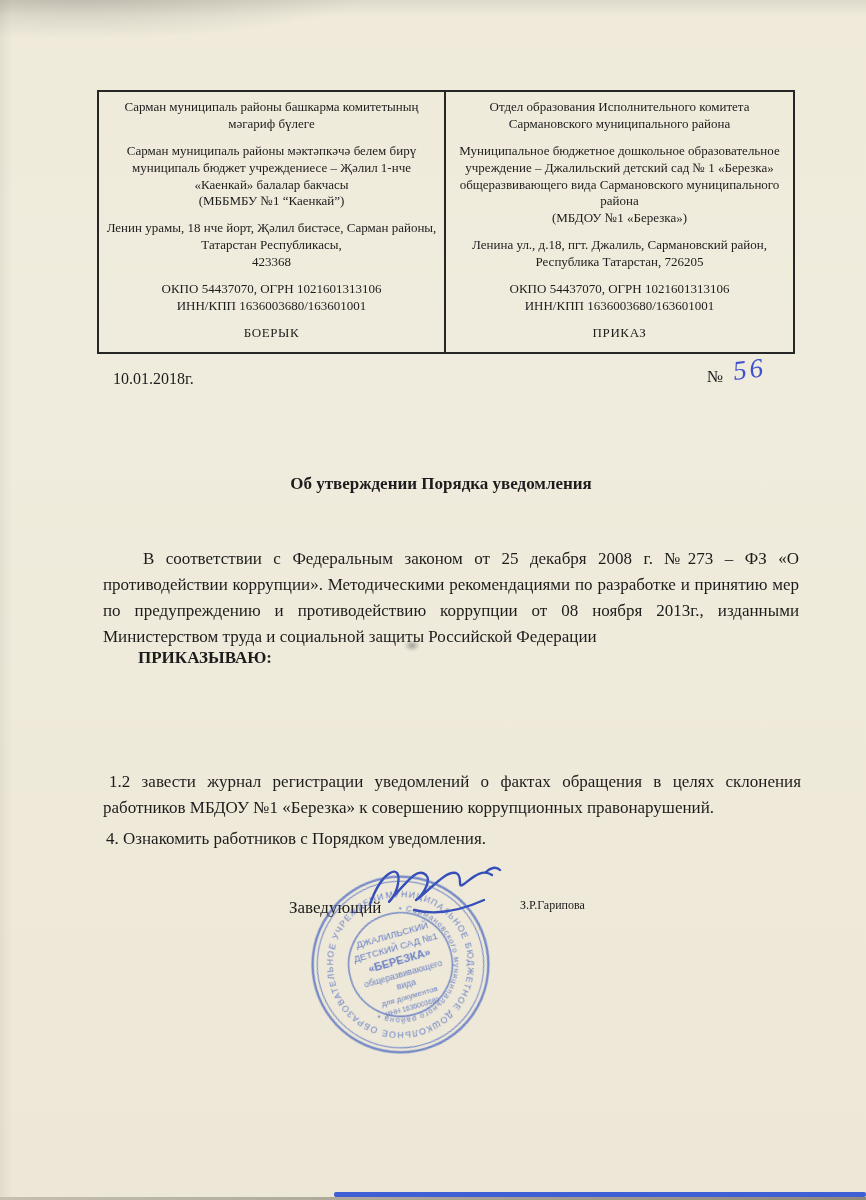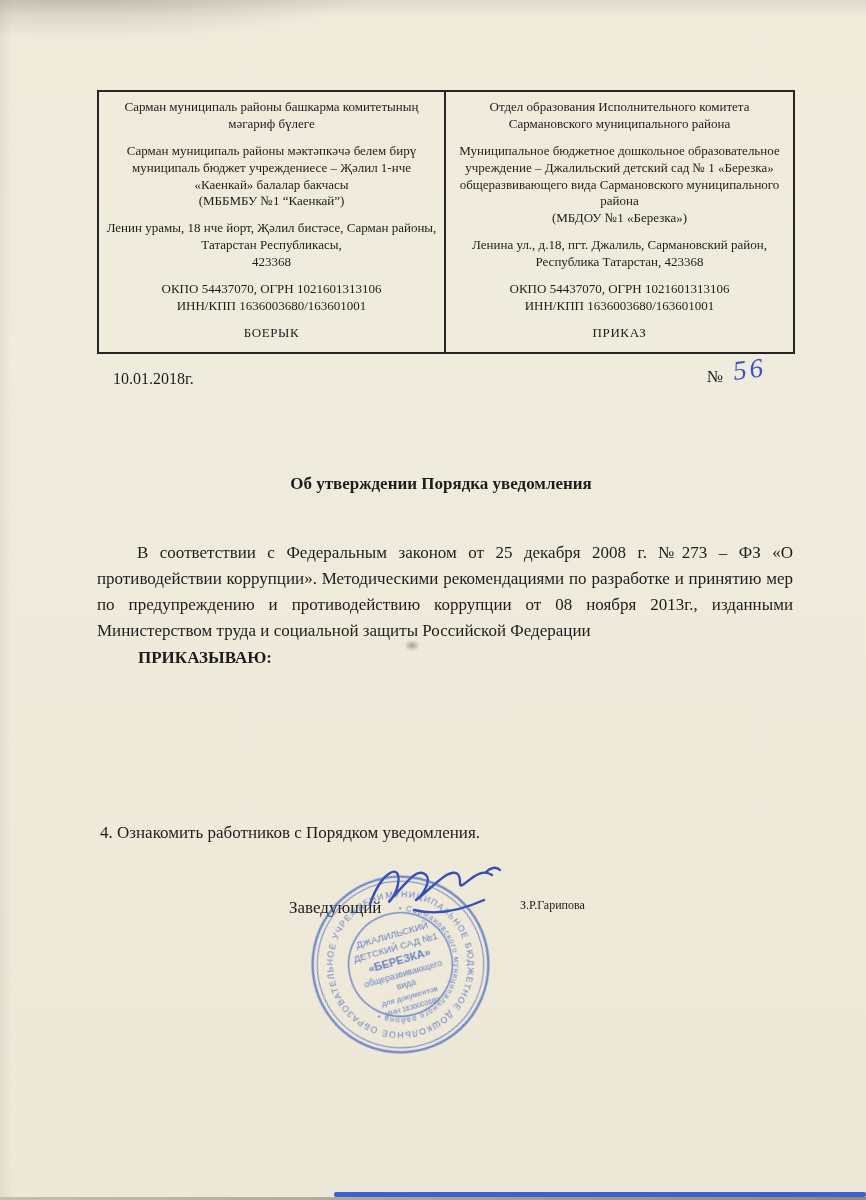--- a/index.html
+++ b/index.html
@@ -26,21 +26,21 @@
   
   .doc-date { position:absolute; left:113px; top:370px; font-size:16px; }
   .doc-no-label { position:absolute; left:707px; top:367px; font-size:17px; }
   .doc-no-hand { position:absolute; left:733px; top:354px; font-size:27px;
                  font-style:italic; color:#2b3fd0; transform:rotate(-7deg);
                  letter-spacing:3px; opacity:.9; }
   
   .title { position:absolute; left:0; top:466px; width:866px; margin:8px;
            text-align:center; font-size:17px; font-weight:bold; }
   .subtitle { position:absolute; left:100px; top:503px; font-size:16.5px; }
-  .para { position:absolute; margin:0; font-size:17px; line-height:26px;
+  .para { position:absolute; margin:6px; font-size:17px; line-height:26px;
           text-align:justify; }
   .p-preamble { left:97px; top:540px; width:696px; text-indent:40px; }
   .order-word { position:absolute; left:138px; top:648px; font-size:17px; font-weight:bold; }
   .p-item1 { left:97px; top:684px; width:698px; text-indent:6px; }
   .p-item12 { left:97px; top:763px; width:698px; text-indent:6px; }
   .p-item2 { left:100px; top:820px; width:690px; text-align:left; }
   
   .sig-role { position:absolute; left:289px; top:898px; font-size:17px; }
   .sig-name { position:absolute; left:520px; top:898px; font-size:12px; }
   .sig-stroke { position:absolute; left:358px; top:858px; width:160px; height:70px;
@@ -75,35 +75,36 @@
 423368</p>
       <p>ОКПО 54437070, ОГРН 1021601313106
 ИНН/КПП 1636003680/163601001</p>
       <p class="doc-type">БОЕРЫК</p>
     </div>
     <div class="cell cell-right">
       <p>Отдел образования Исполнительного комитета Сармановского муниципального района</p>
       <p>Муниципальное бюджетное дошкольное образовательное учреждение – Джалильский детский сад № 1 «Березка» общеразвивающего вида Сармановского муниципального района
 (МБДОУ №1 «Березка»)</p>
       <p>Ленина ул., д.18, пгт. Джалиль, Сармановский район,
-Республика Татарстан, 423368</p>
+Республика Татарстан, 726205</p>
       <p>ОКПО 54437070, ОГРН 1021601313106
 ИНН/КПП 1636003680/163601001</p>
       <p class="doc-type">ПРИКАЗ</p>
     </div>
   </div>
 
   <div class="doc-date">10.01.2018г.</div>
   <div class="doc-no-label">№</div>
   <div class="doc-no-hand">56</div>
 
   <h1 class="title">Об утверждении Порядка уведомления</h1>
   <p class="para p-preamble">В соответствии с Федеральным законом от 25 декабря 2008 г. №273 – ФЗ «О противодействии коррупции». Методическими рекомендациями по разработке и принятию мер по предупреждению и противодействию коррупции от 08 ноября 2013г.,  изданными Министерством труда и социальной защиты Российской Федерации</p>
   <div class="order-word">ПРИКАЗЫВАЮ:</div>
   <div class="smudge"></div>
+  <p class="para p-item12">1.2    завести журнал регистрации уведомлений о фактах обращения в целях склонения работников МБДОУ №1 «Березка» к совершению коррупционных правонарушений.</p>
   <p class="para p-item2">4. Ознакомить работников с Порядком уведомления.</p>
 
   <div class="sig-role">Заведующий</div>
   <svg class="sig-stroke" viewBox="0 0 160 70" aria-hidden="true">
     <g fill="none" stroke="#2741b8" stroke-width="2.4" stroke-linecap="round" stroke-linejoin="round">
       <path d="M12 46 C 24 12, 44 4, 40 26 C 37 42, 24 50, 36 38 C 52 20, 60 10, 68 17 C 74 23, 64 38, 58 42 C 72 32, 88 12, 98 15 C 106 18, 98 32, 106 26 C 114 20, 124 10, 134 17"></path>
       <path d="M56 52 C 80 58, 104 52, 126 42"></path>
       <path d="M128 14 C 132 10, 138 8, 142 12"></path>
     </g>
   </svg>

